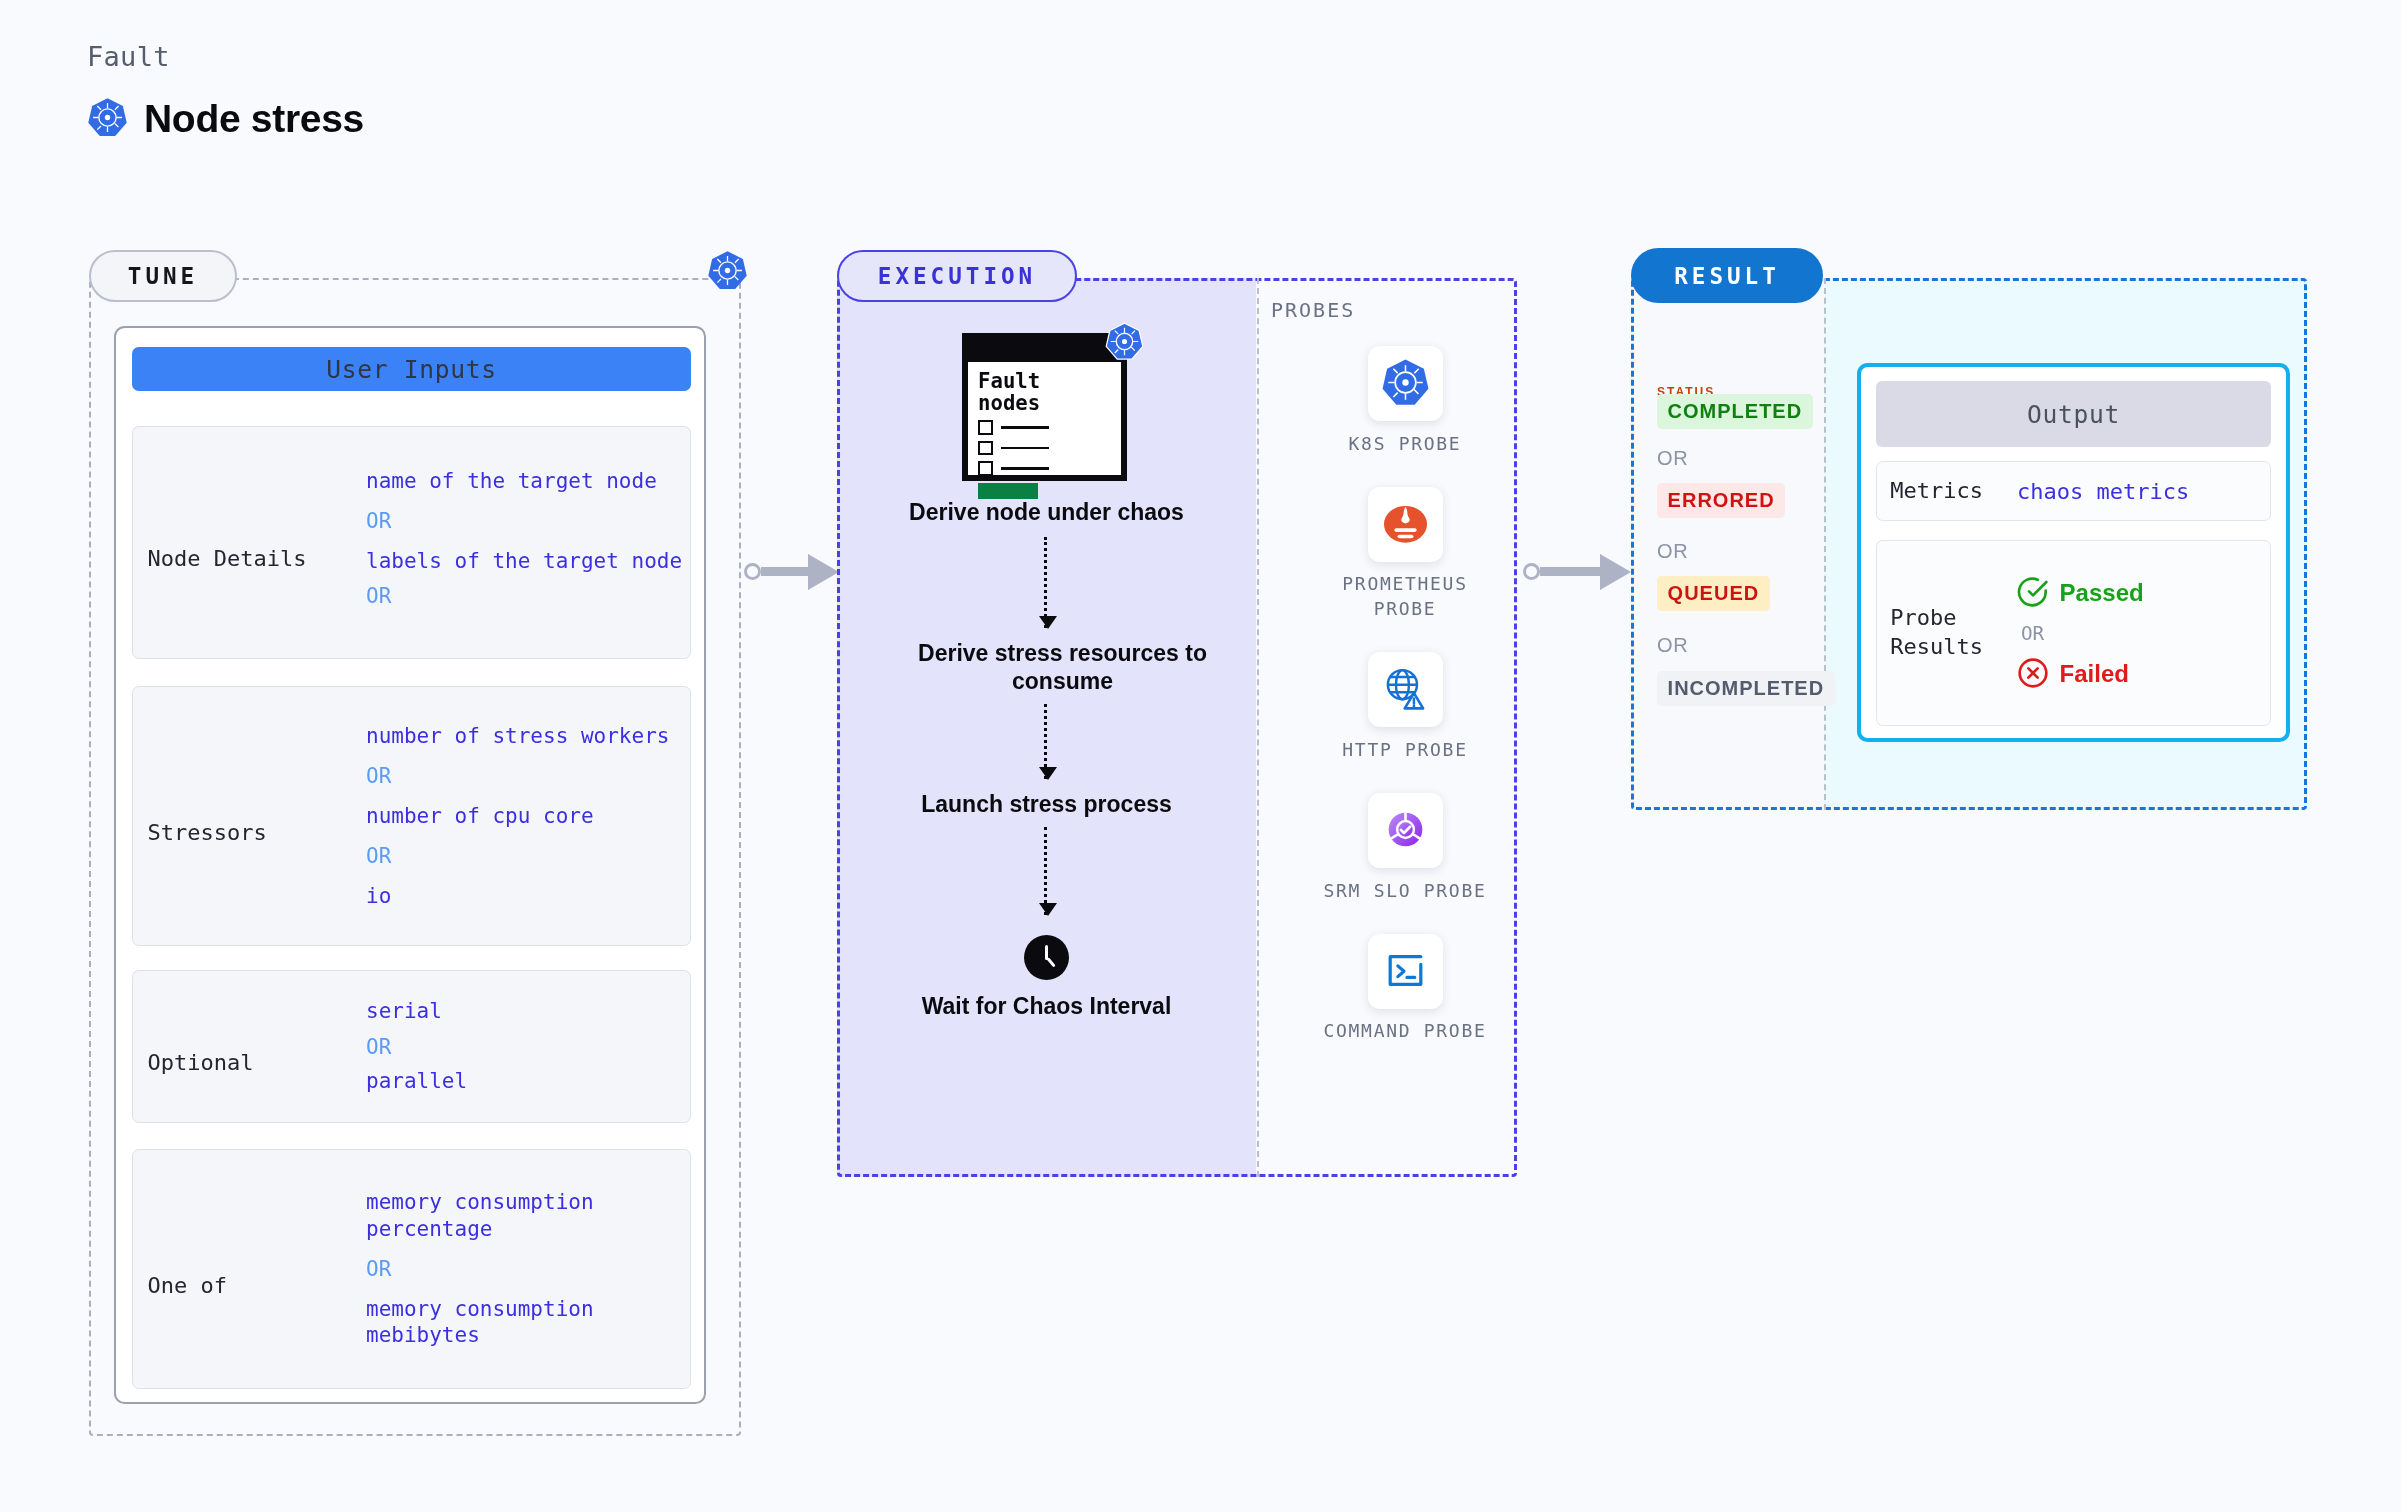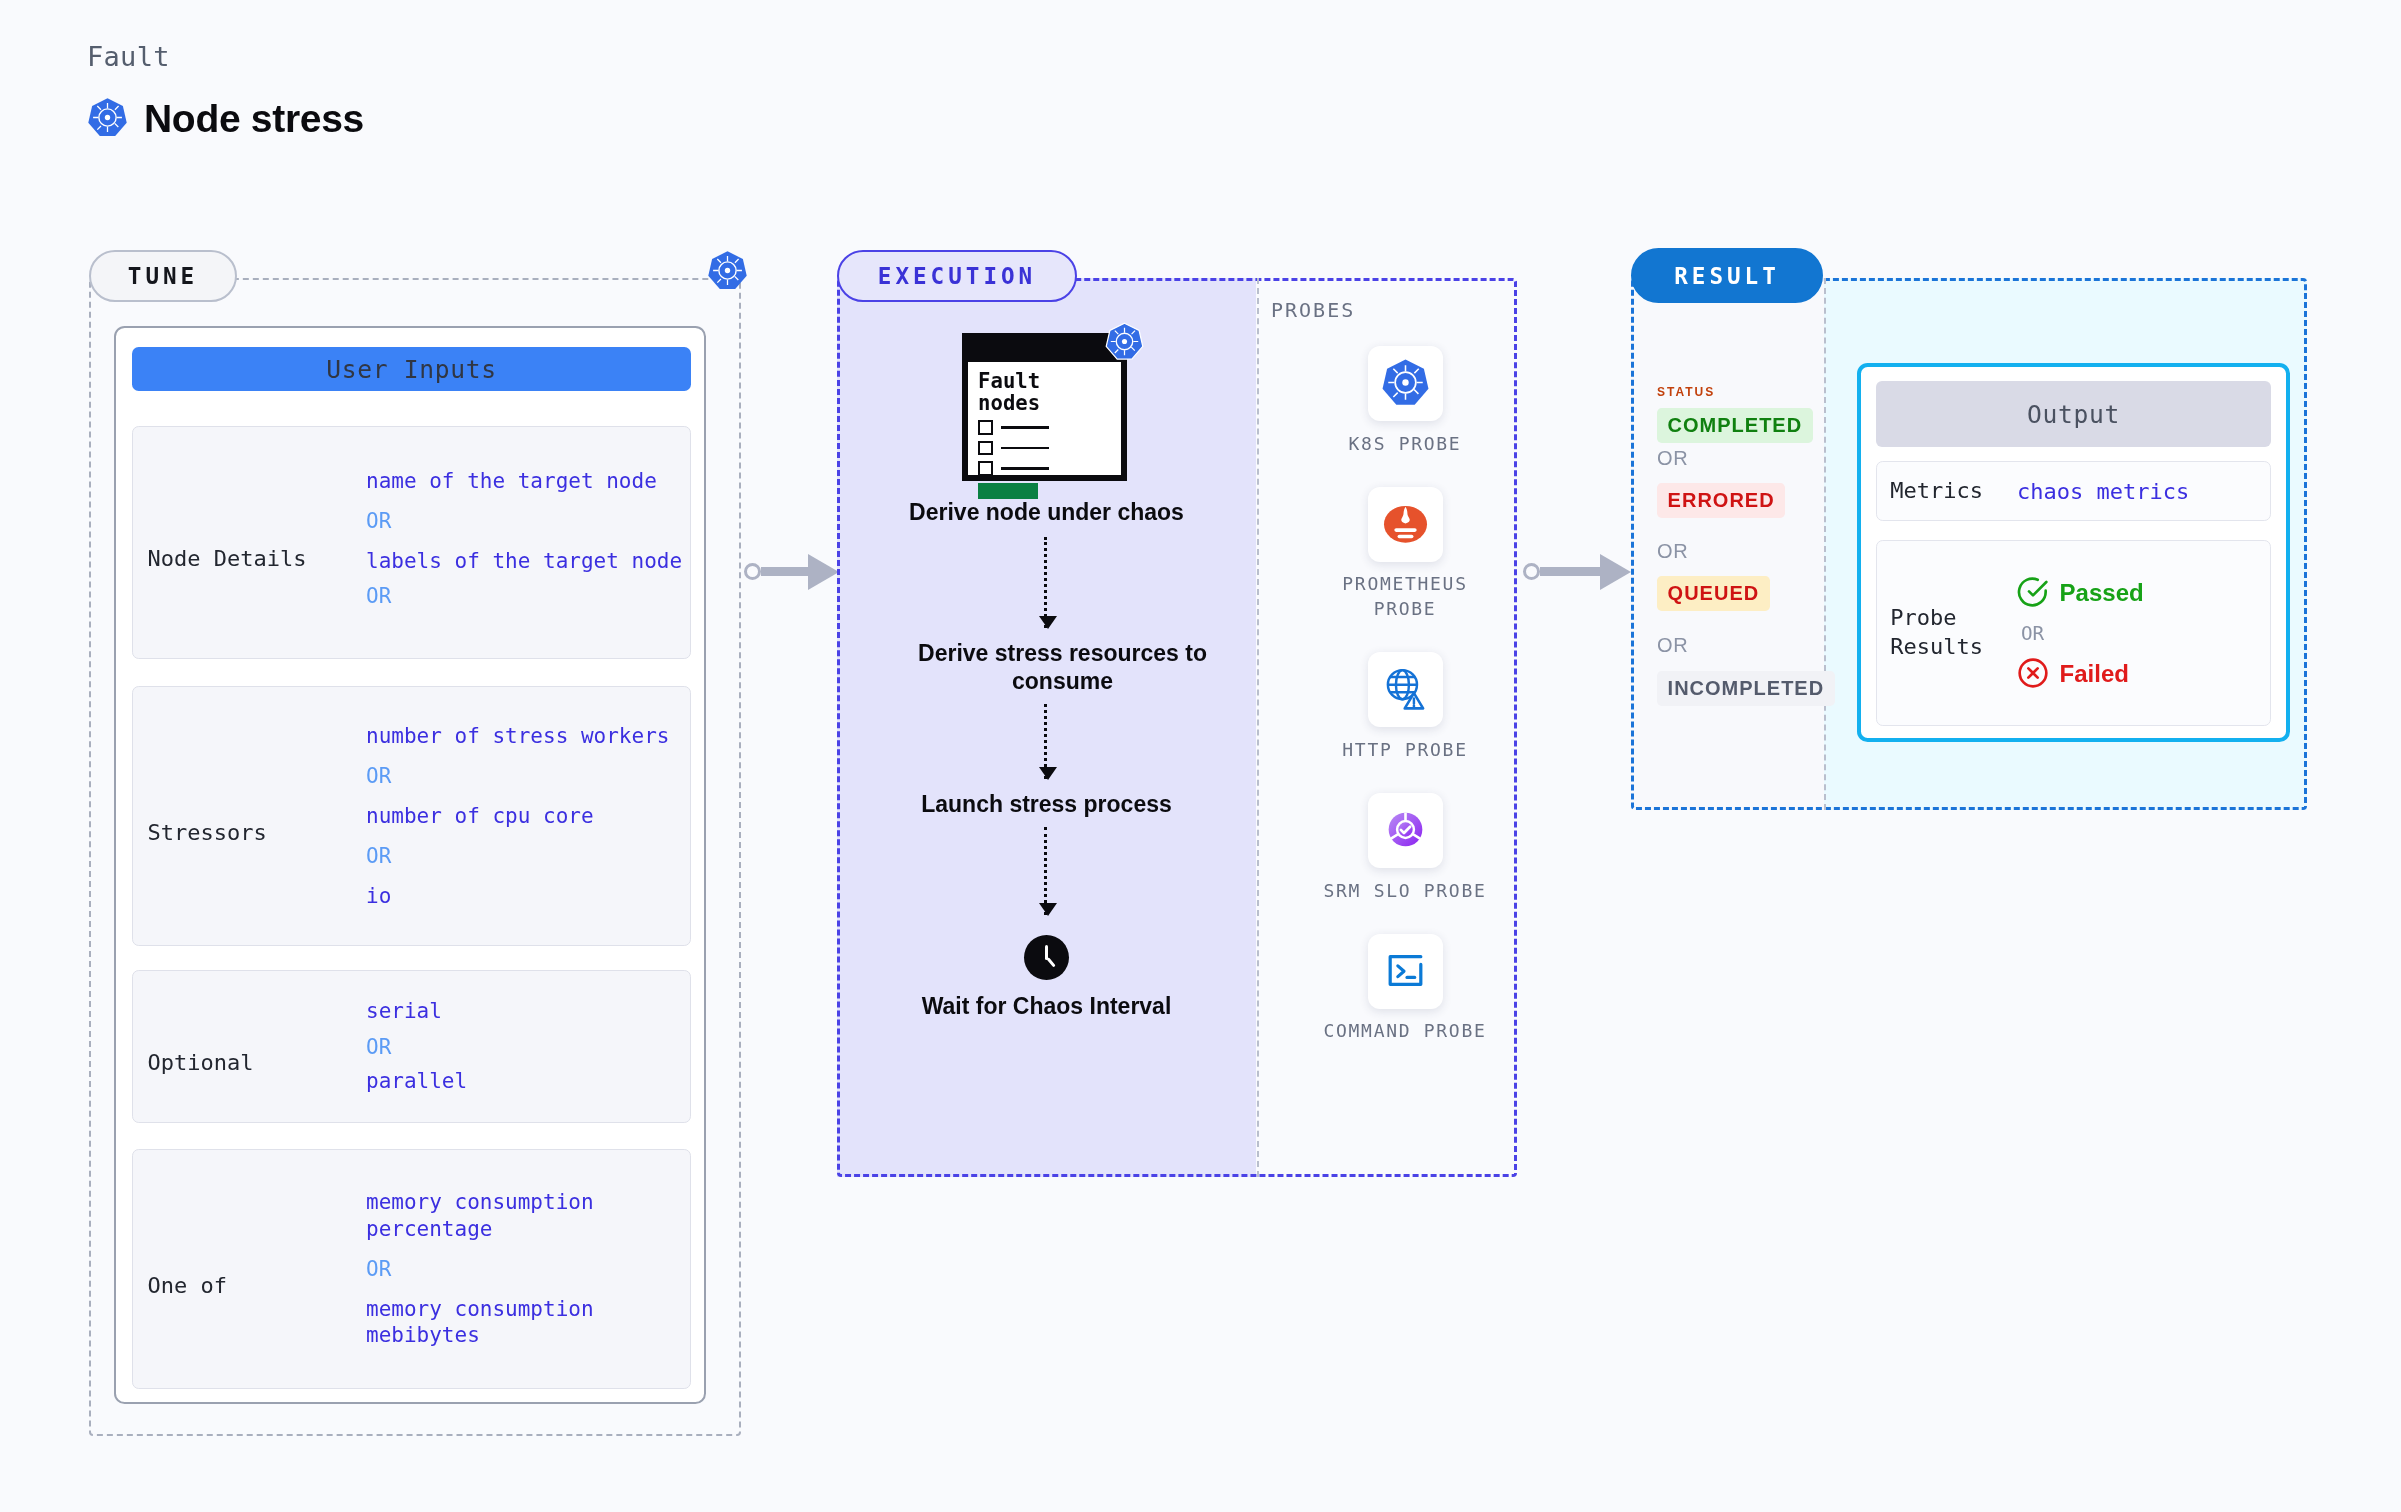--- a/index.html
+++ b/index.html
@@ -180,21 +180,21 @@
   }
   .status-badge{
     position:absolute;left:1657px;display:inline-block;
     padding:6px 10.6px;border-radius:4.7px;
     font-size:20px;font-weight:bold;letter-spacing:1px;
   }
   .status-or{
     position:absolute;left:1657px;
     font-size:20px;color:#8b93a5;letter-spacing:0.7px;
   }
-  #sb0{top:408px;background:#dcf5dd;color:#108010;}
+  #sb0{top:394px;background:#dcf5dd;color:#108010;}
   #so0{top:447px;}
   #sb1{top:483px;background:#fde8e8;color:#cf1313;}
   #so1{top:540px;}
   #sb2{top:576px;background:#fdeec4;color:#cf1313;}
   #so2{top:634px;}
   #sb3{top:671px;background:#f1f2f6;color:#545b6c;}
 
   
   #output-card{
     position:absolute;left:1857px;top:363px;width:433px;height:379px;

